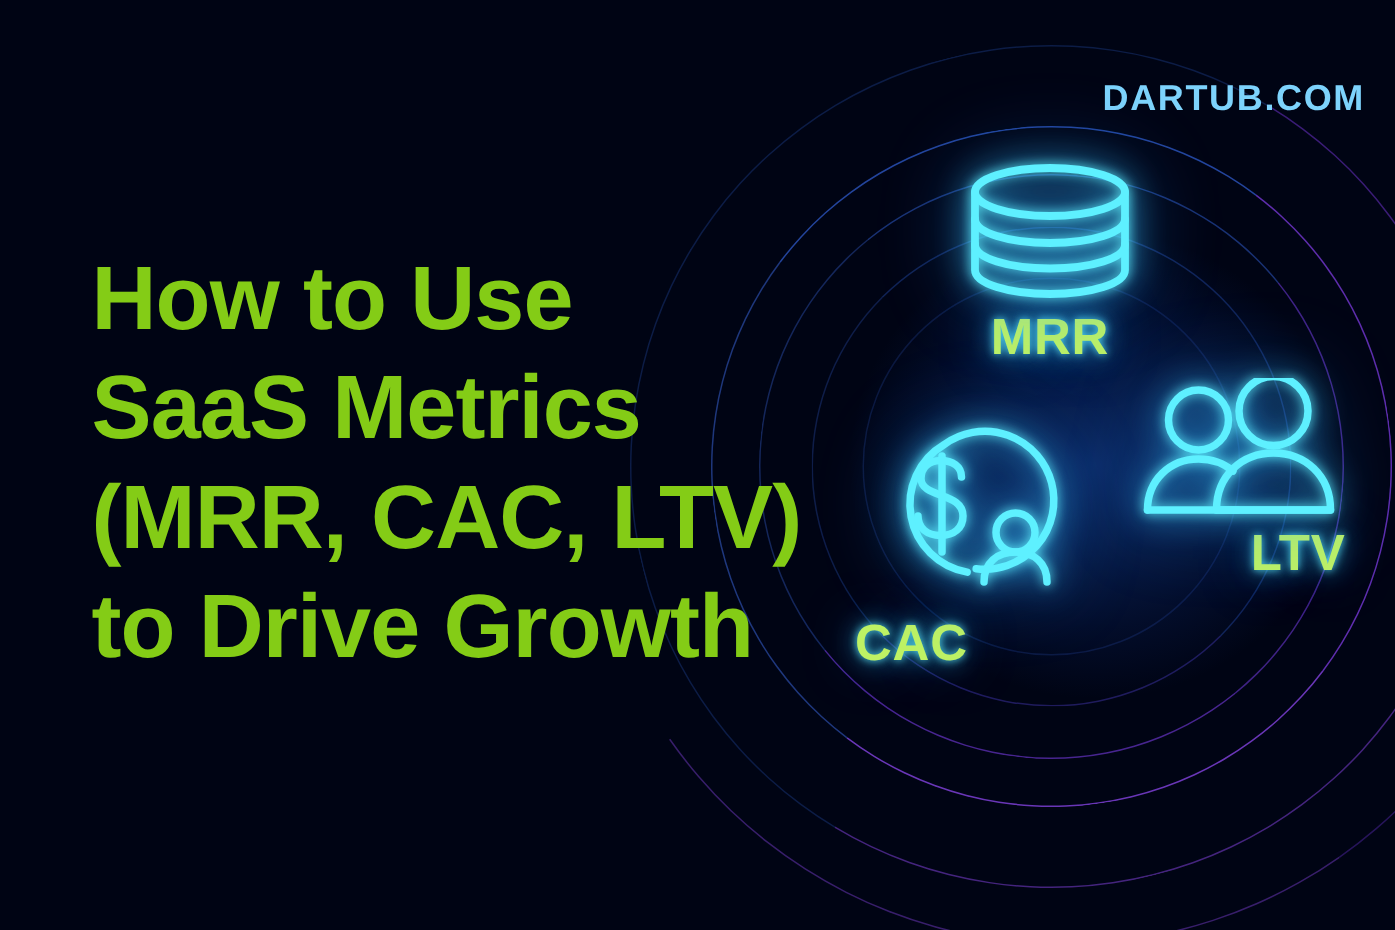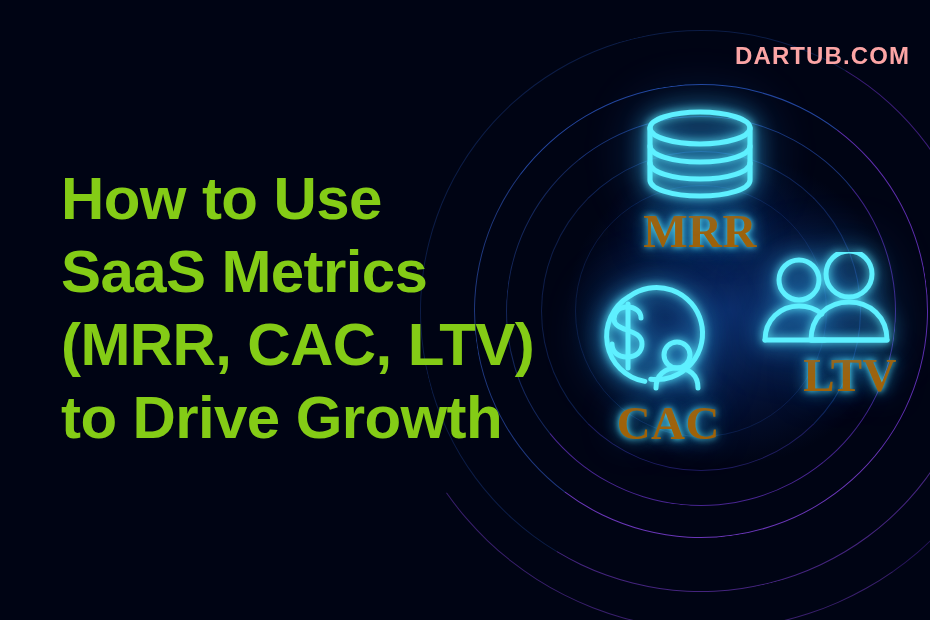--- a/index.html
+++ b/index.html
@@ -89,22 +89,22 @@
     width: 420px; height: 400px;
     border-radius: 50%;
     background: radial-gradient(closest-side, rgba(27,92,210,.42), rgba(15,52,140,.18) 55%, rgba(0,0,0,0) 78%);
     pointer-events: none;
   }
 
   
   #brand {
     position: absolute;
     right: 20px;
-    top: 42px;
-    color: #fca5a5;
+    top: 52px;
+    color: #7dd3fc;
     font-size: 24px;
     font-weight: bold;
     letter-spacing: 1.1px;
     white-space: nowrap;
   }
 
   
   #headline {
     position: absolute;
     left: 61px;
@@ -114,48 +114,47 @@
     font-size: 60px;
     font-weight: bold;
     line-height: 73px;
     letter-spacing: -0.6px;
   }
   #headline .hl-line { display: block; white-space: nowrap; }
 
   
   .metric { position: absolute; }
   .metric-label {
-    color: #a16207;
-    font-size: 47px;
+    color: #bef264;
+    font-size: 34px;
     font-weight: bold;
     letter-spacing: 0.5px;
     line-height: 1;
     text-shadow:
       0 0 6px rgba(94,240,255,.95),
       0 0 16px rgba(60,200,255,.75),
       0 0 34px rgba(30,150,255,.5);
     white-space: nowrap;
-    font-family: Liberation Serif, serif;
   }
   .neon-svg {
     display: block;
     filter:
       drop-shadow(0 0 4px rgba(94,240,255,.95))
       drop-shadow(0 0 11px rgba(60,200,255,.7))
       drop-shadow(0 0 26px rgba(30,140,255,.45));
   }
   .neon-svg * { stroke: #5ef0ff; }
 
   
   #metric-mrr { left: 620px; top: 108px; width: 160px; }
   #metric-mrr .metric-label { text-align: center; margin-top: 8px; }
 
   
   #metric-cac { left: 570px; top: 282px; width: 150px; }
-  #metric-cac .metric-label { text-align: right; margin-top: 6px; }
+  #metric-cac .metric-label { text-align: left; margin-top: 18px; }
 
   
   #metric-ltv { left: 757px; top: 252px; width: 140px; }
   #metric-ltv .metric-label { text-align: right; margin-top: 4px; }
 </style>
 </head>
 <body>
 
 <div id="banner">
 

